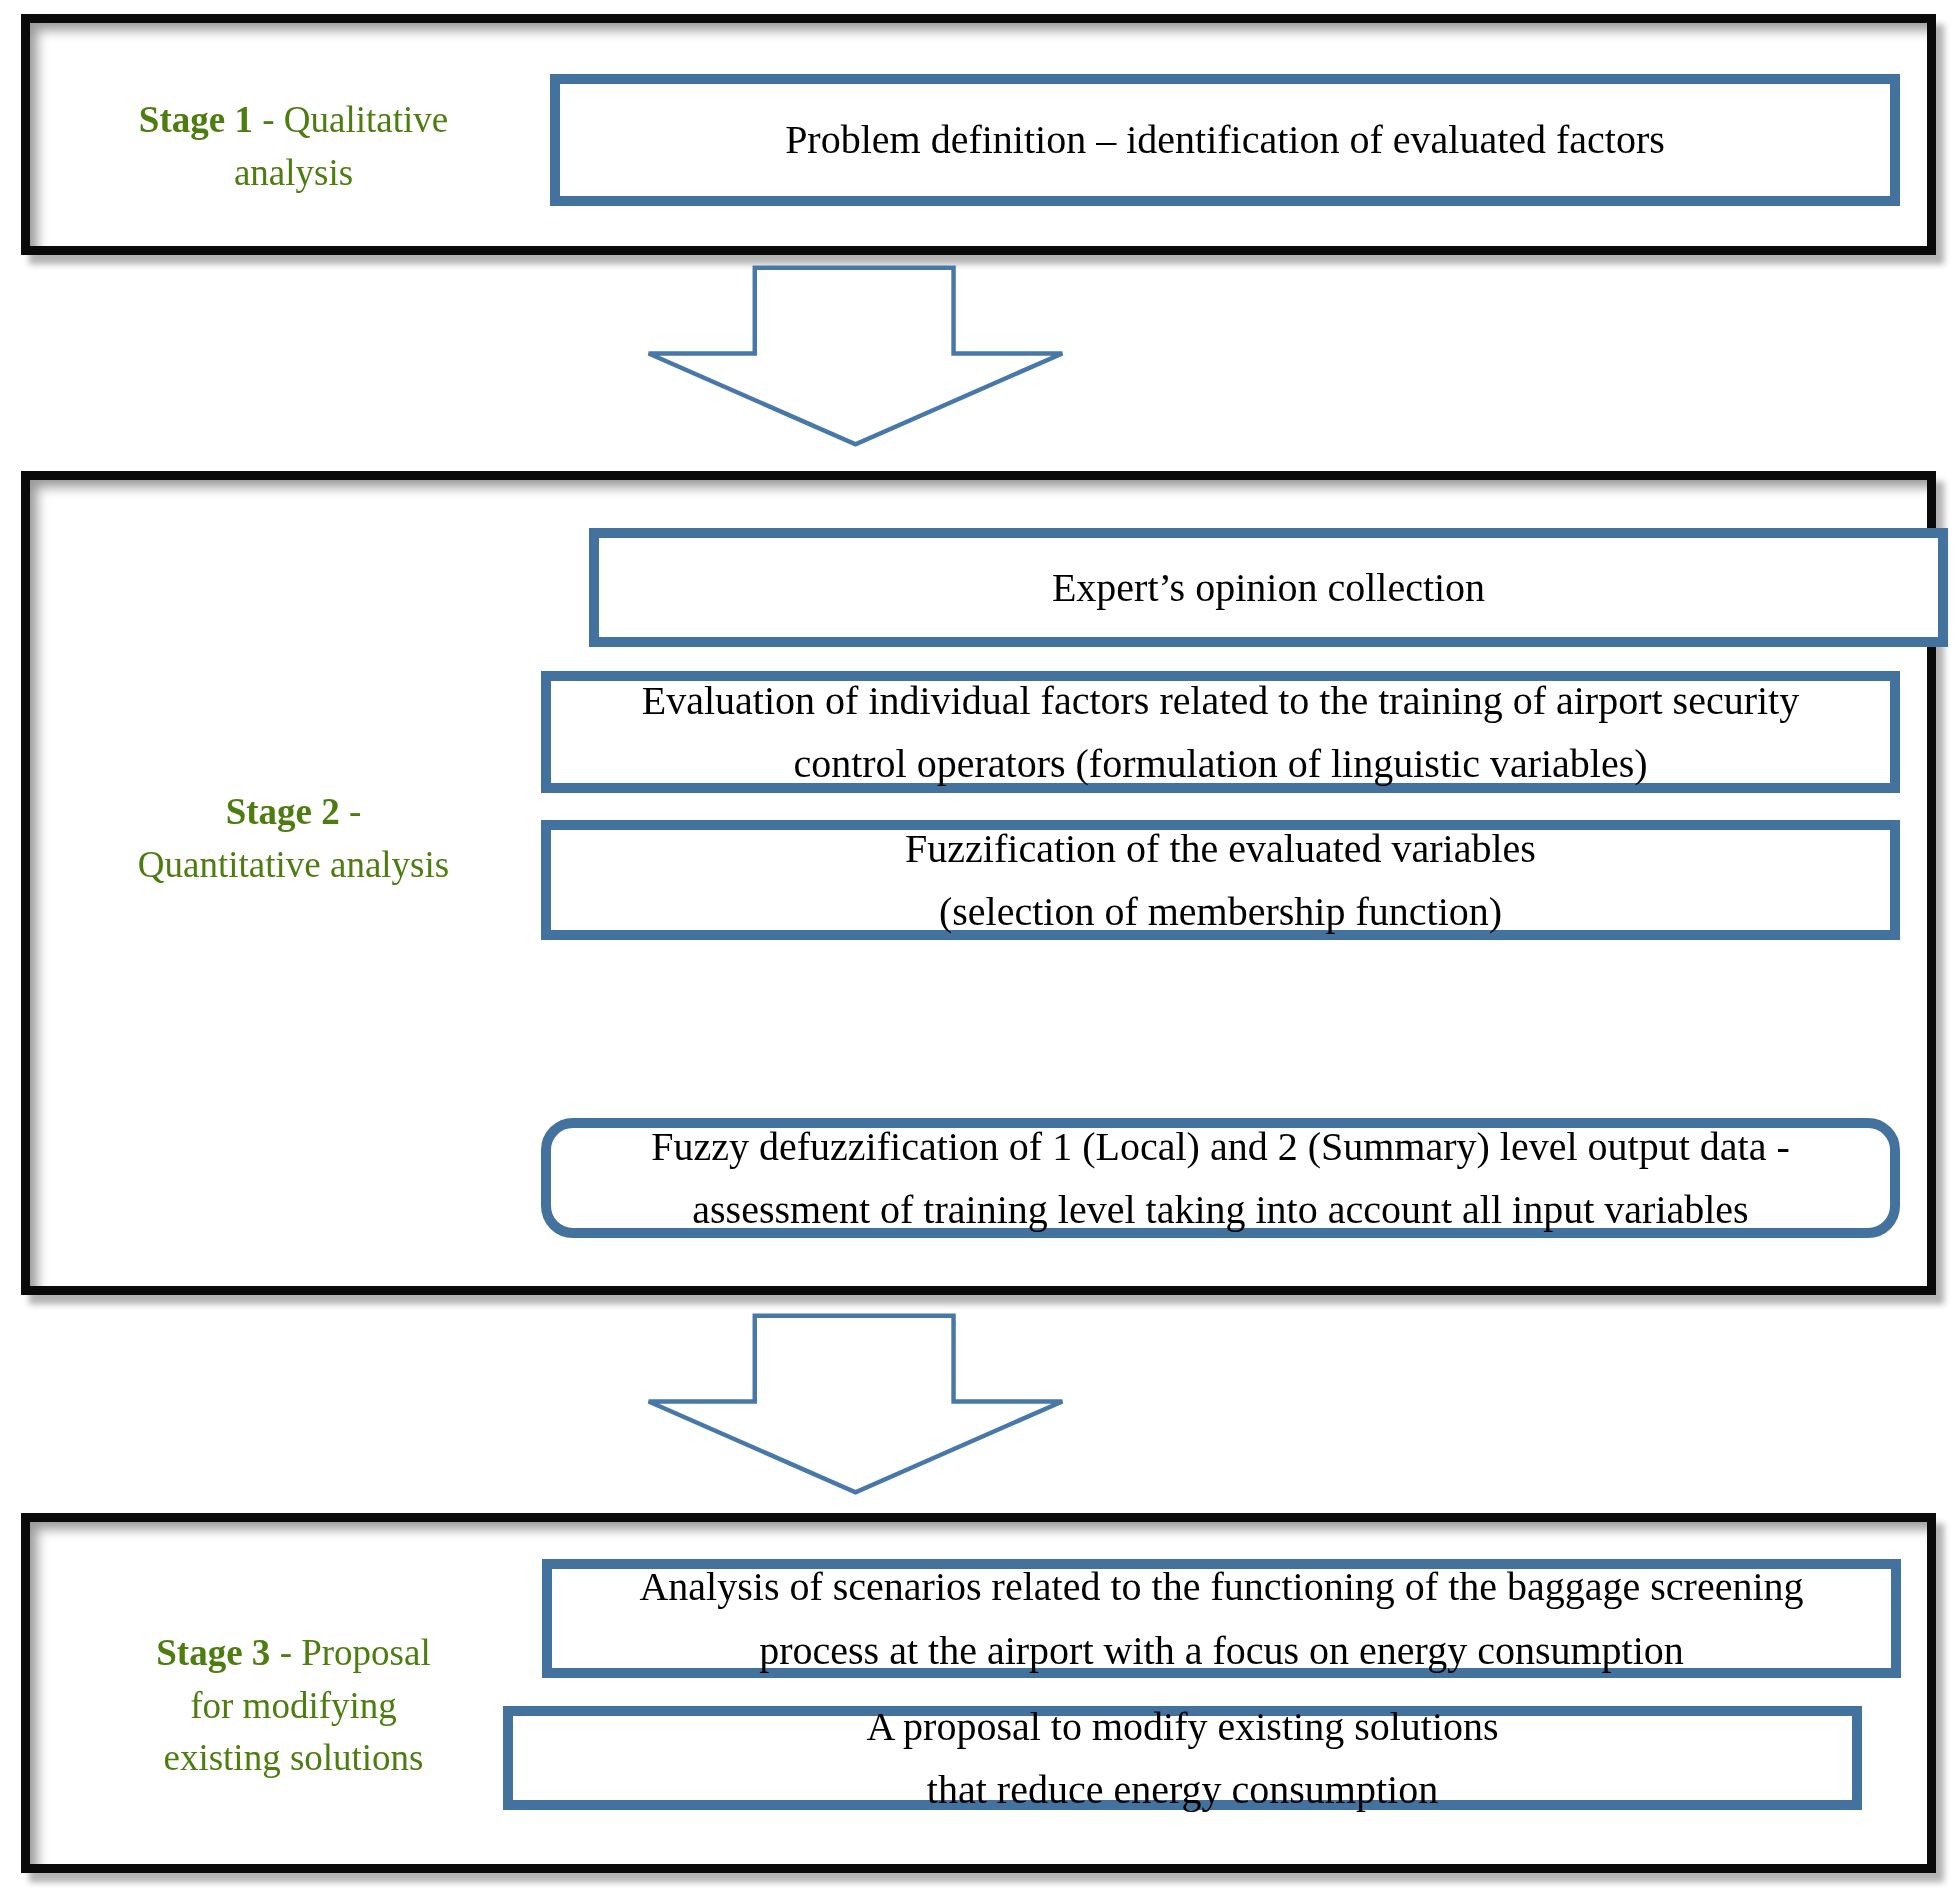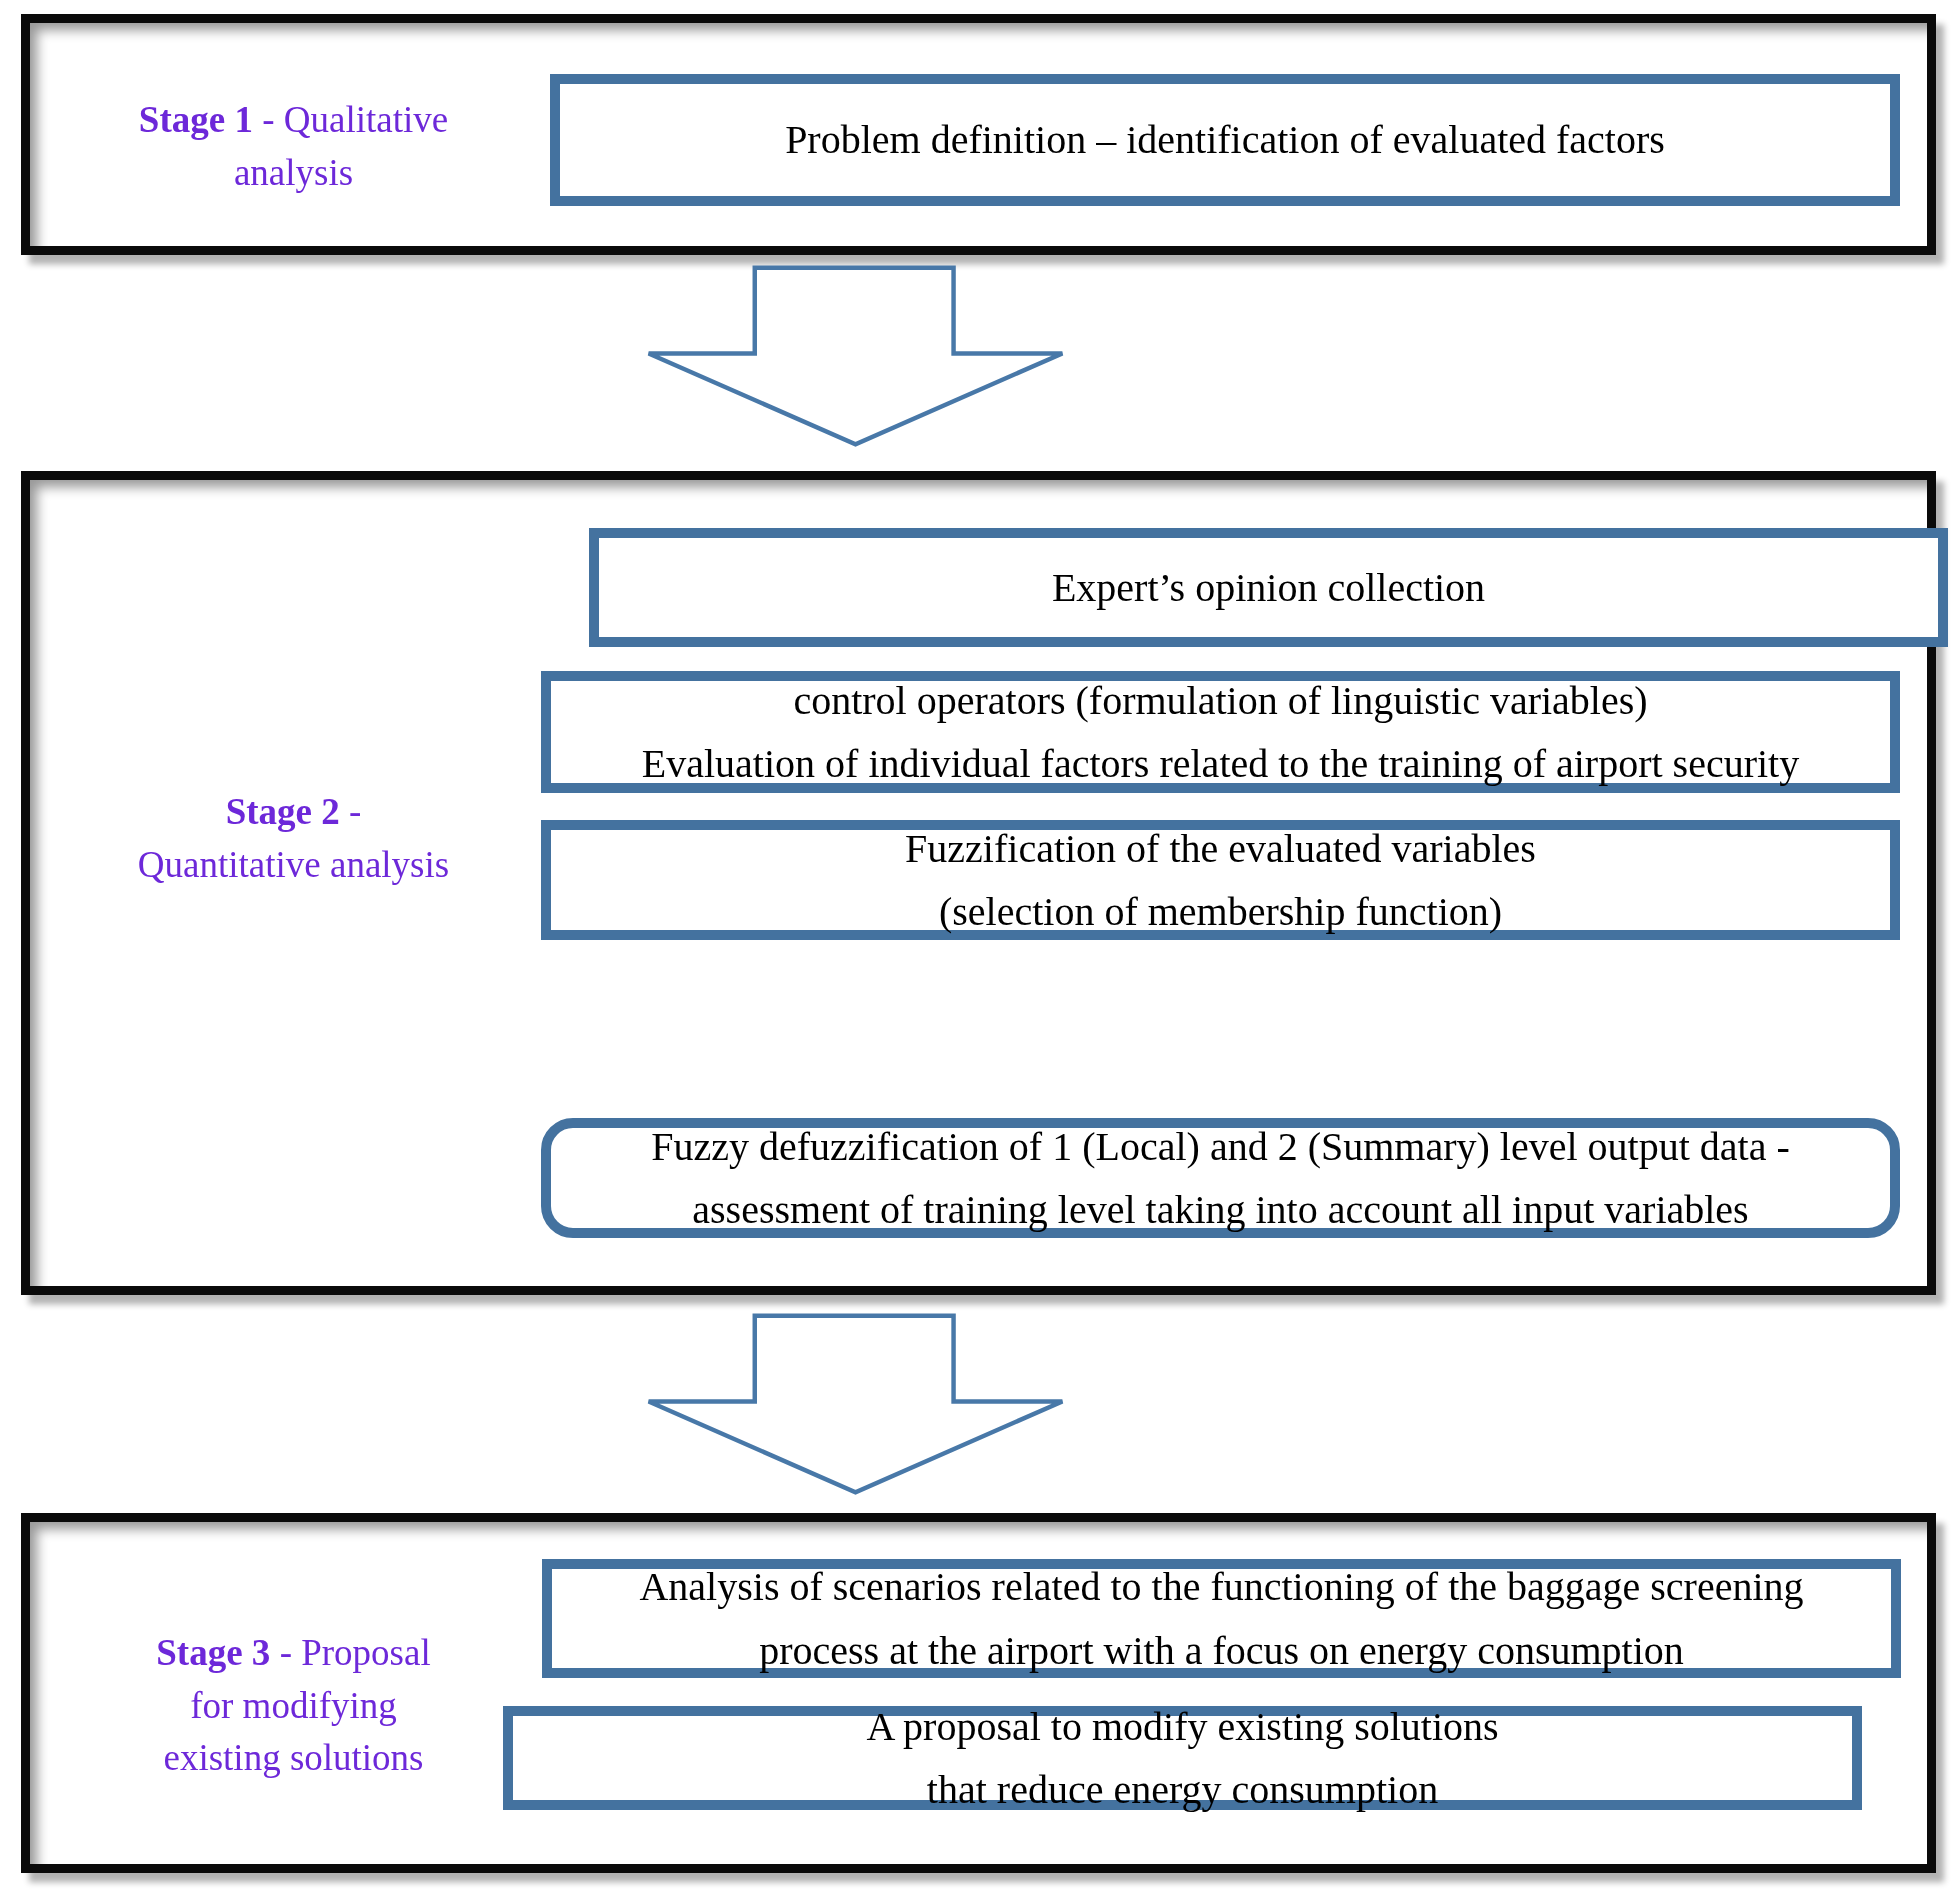--- a/index.html
+++ b/index.html
@@ -19,21 +19,21 @@
     box-shadow:
       8px 9.8px 6.2px rgba(0,0,0,0.30),
       inset 13.4px 13.4px 11.6px -6.2px rgba(0,0,0,0.40);
     box-sizing:border-box;
   }
   .stage-label{
     position:absolute;
     text-align:center;
     font-size:37px;
     line-height:1.42;
-    color:#6d28d9;
+    color:#4d7c0f;
   }
   .stage-label .lbl-bold{font-weight:bold;}
   .lbl-line:empty{display:none;}
   .flow-box{
     position:absolute;
     background:#ffffff;
     border:10.7px solid #44729F;
     box-sizing:border-box;
     display:flex;
     flex-direction:column;
@@ -76,22 +76,22 @@
     <div class="lbl-line">Quantitative analysis</div>
 
   </div>
 
   <div class="flow-box" style="left:541px;top:528px;width:1359px;height:119px;margin-left:48px;">
     <div class="box-line">Expert’s opinion collection</div>
 
   </div>
 
   <div class="flow-box" style="left:541px;top:671px;width:1359px;height:122px;">
+    <div class="box-line">Evaluation of individual factors related to the training of airport security</div>
     <div class="box-line">control operators (formulation of linguistic variables)</div>
-    <div class="box-line">Evaluation of individual factors related to the training of airport security</div>
   </div>
 
   <div class="flow-box" style="left:541px;top:820px;width:1359px;height:120px;">
     <div class="box-line">Fuzzification of the evaluated variables</div>
     <div class="box-line">(selection of membership function)</div>
   </div>
 
 
   <div class="flow-box" style="left:541px;top:1118px;width:1359px;height:120px;border-radius:32px;">
     <div class="box-line">Fuzzy defuzzification of 1 (Local) and 2 (Summary) level output data -</div>

